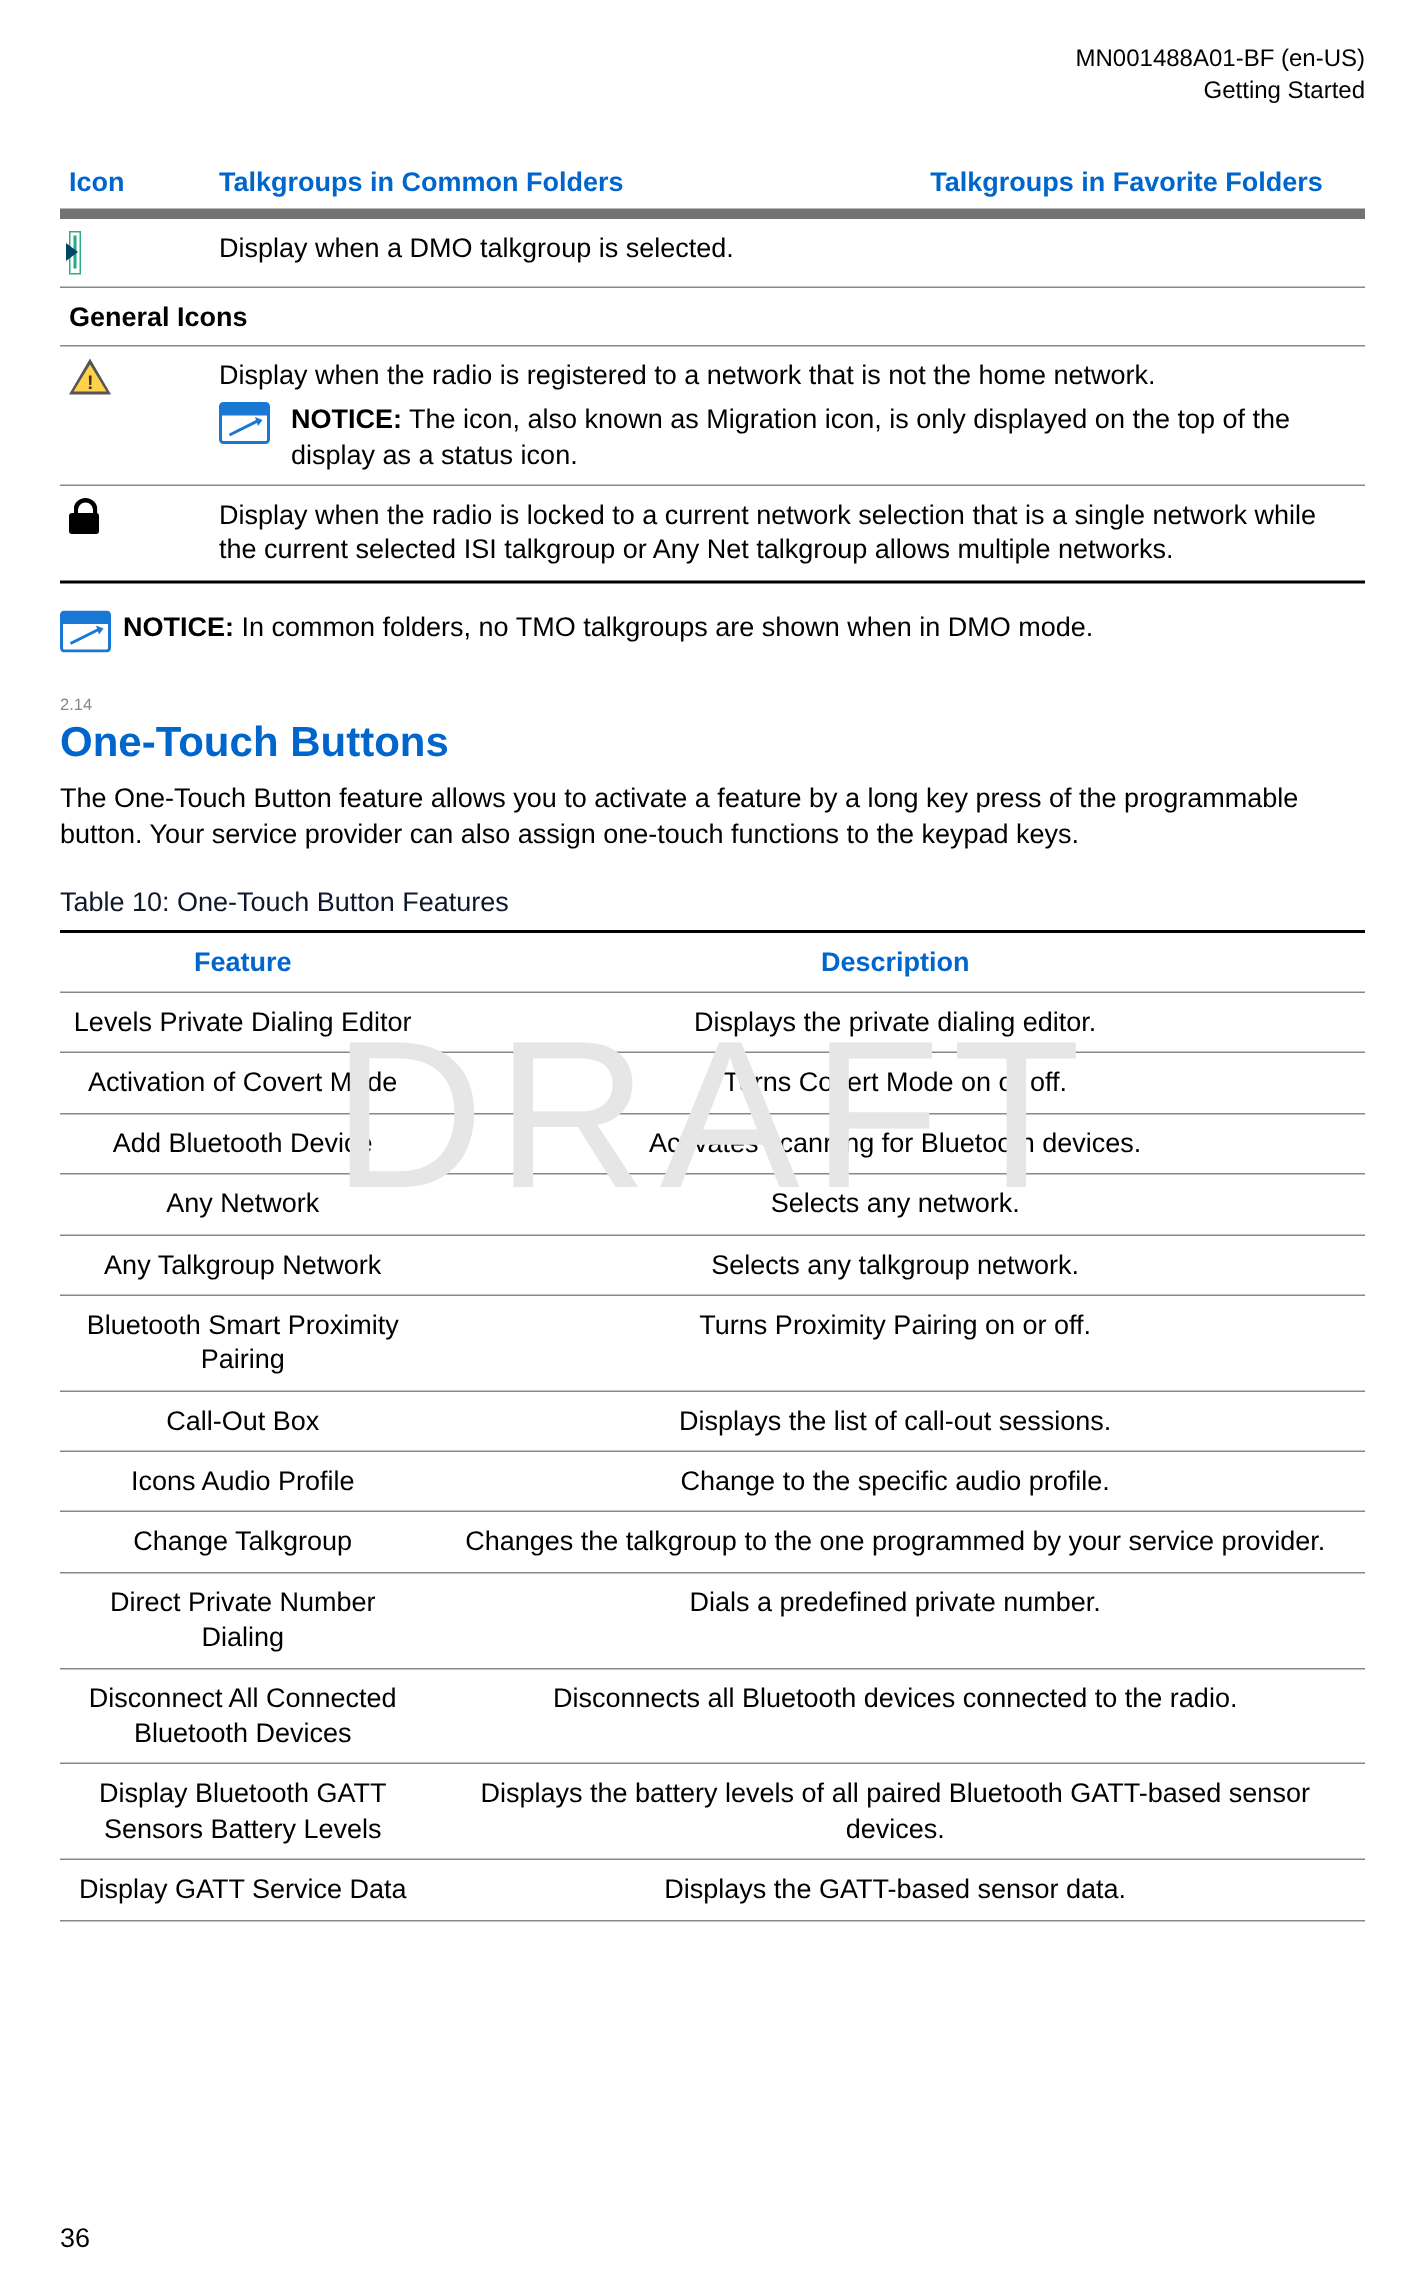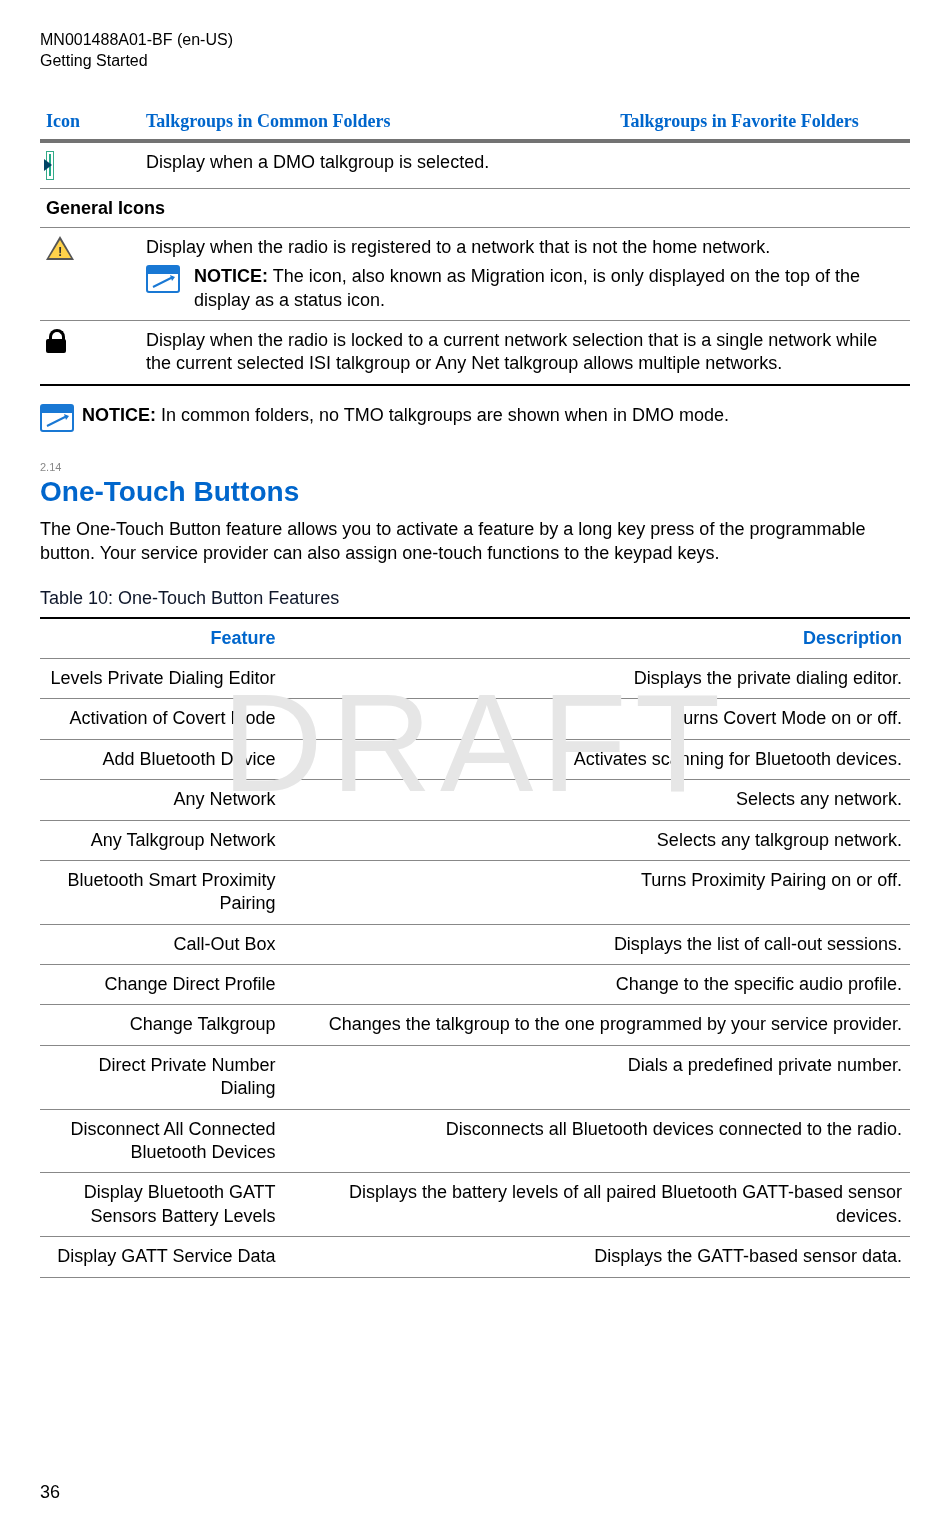--- a/index.html
+++ b/index.html
@@ -14,20 +14,21 @@
   }
   .page {
     padding: 30px 40px 40px 40px;
     position: relative;
     min-height: 1528px;
     box-sizing: border-box;
   }
   .header-meta {
     font-size: 16px;
     margin-bottom: 30px;
+    text-align: right;
   }
   .watermark {
     position: absolute;
     left: 50%;
     top: 622px;
     transform: translateX(-50%);
     font-size: 140px;
     font-weight: 500;
     color: #e6e6e6;
     letter-spacing: 8px;
@@ -45,23 +46,22 @@
   .icon-table th,
   .icon-table td {
     text-align: left;
     vertical-align: top;
     padding: 8px 6px;
     font-size: 18px;
   }
   .icon-table thead th {
     color: #0066cc;
     font-weight: bold;
-    border-bottom: 4px solid #737373;
+    border-bottom: 7px solid #737373;
     padding-bottom: 6px;
-    font-family: Liberation Serif, serif;
   }
   .icon-table .section-row td {
     font-weight: bold;
     border-bottom: 1px solid #888;
     padding-top: 8px;
     padding-bottom: 6px;
   }
   .icon-table .data-row td {
     border-bottom: 1px solid #888;
   }
@@ -156,21 +156,21 @@
   .inline-notice .notice-icon { width: 34px; height: 28px; }
 
   .section-num { color: #888; font-size: 11px; margin-top: 20px; }
   .section-title { color: #0066cc; font-size: 28px; font-weight: bold; margin: 0 0 8px 0; }
   .section-intro { margin: 8px 0 22px 0; }
 
   .table-caption { color: #0f172a; font-size: 18px; margin: 14px 0 6px 0; }
 
   .feature-table th,
   .feature-table td {
-    text-align: right;
+    text-align: center;
     vertical-align: top;
     padding: 8px 8px;
     font-size: 18px;
   }
   .feature-table thead th {
     color: #0066cc;
     font-weight: bold;
     border-top: 2px solid #000;
     border-bottom: 1px solid #888;
   }
@@ -305,21 +305,21 @@
           </tr>
           <tr>
             <td>Bluetooth Smart Proximity Pairing</td>
             <td>Turns Proximity Pairing on or off.</td>
           </tr>
           <tr>
             <td>Call-Out Box</td>
             <td>Displays the list of call-out sessions.</td>
           </tr>
           <tr>
-            <td>Change Direct Profile</td>
+            <td>Icons Audio Profile</td>
             <td>Change to the specific audio profile.</td>
           </tr>
           <tr>
             <td>Change Talkgroup</td>
             <td>Changes the talkgroup to the one programmed by your service provider.</td>
           </tr>
           <tr>
             <td>Direct Private Number Dialing</td>
             <td>Dials a predefined private number.</td>
           </tr>

